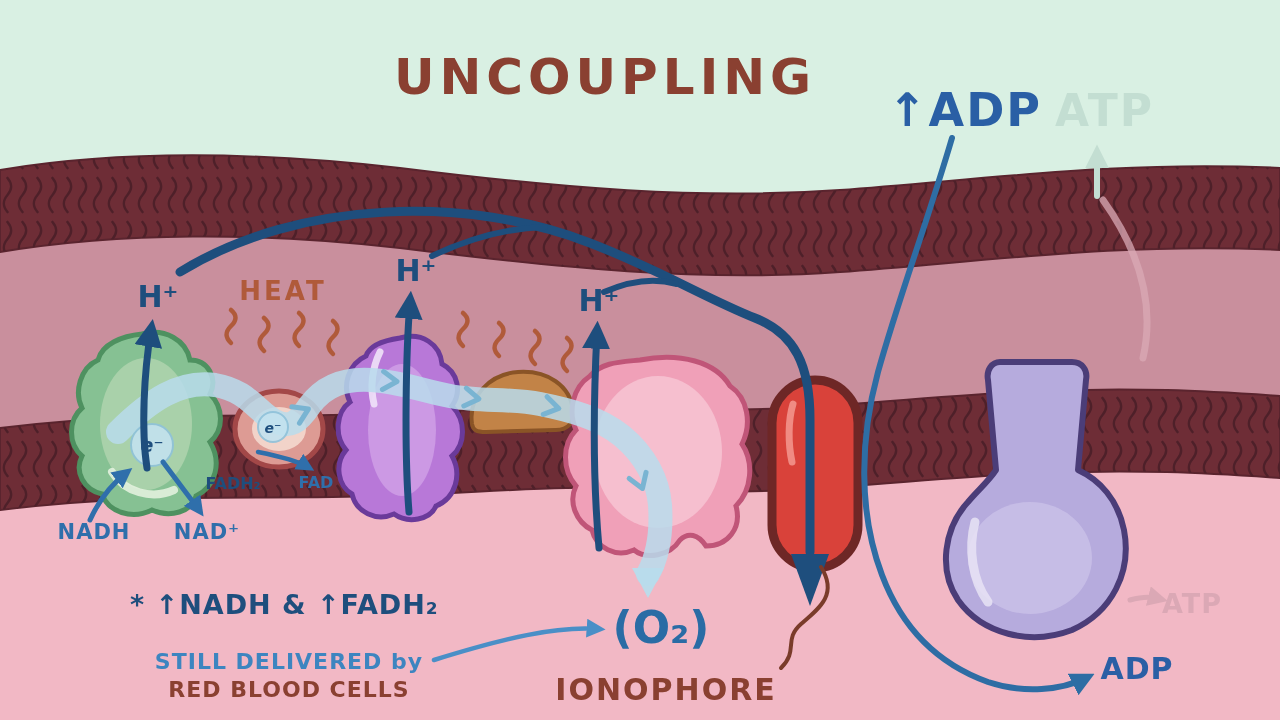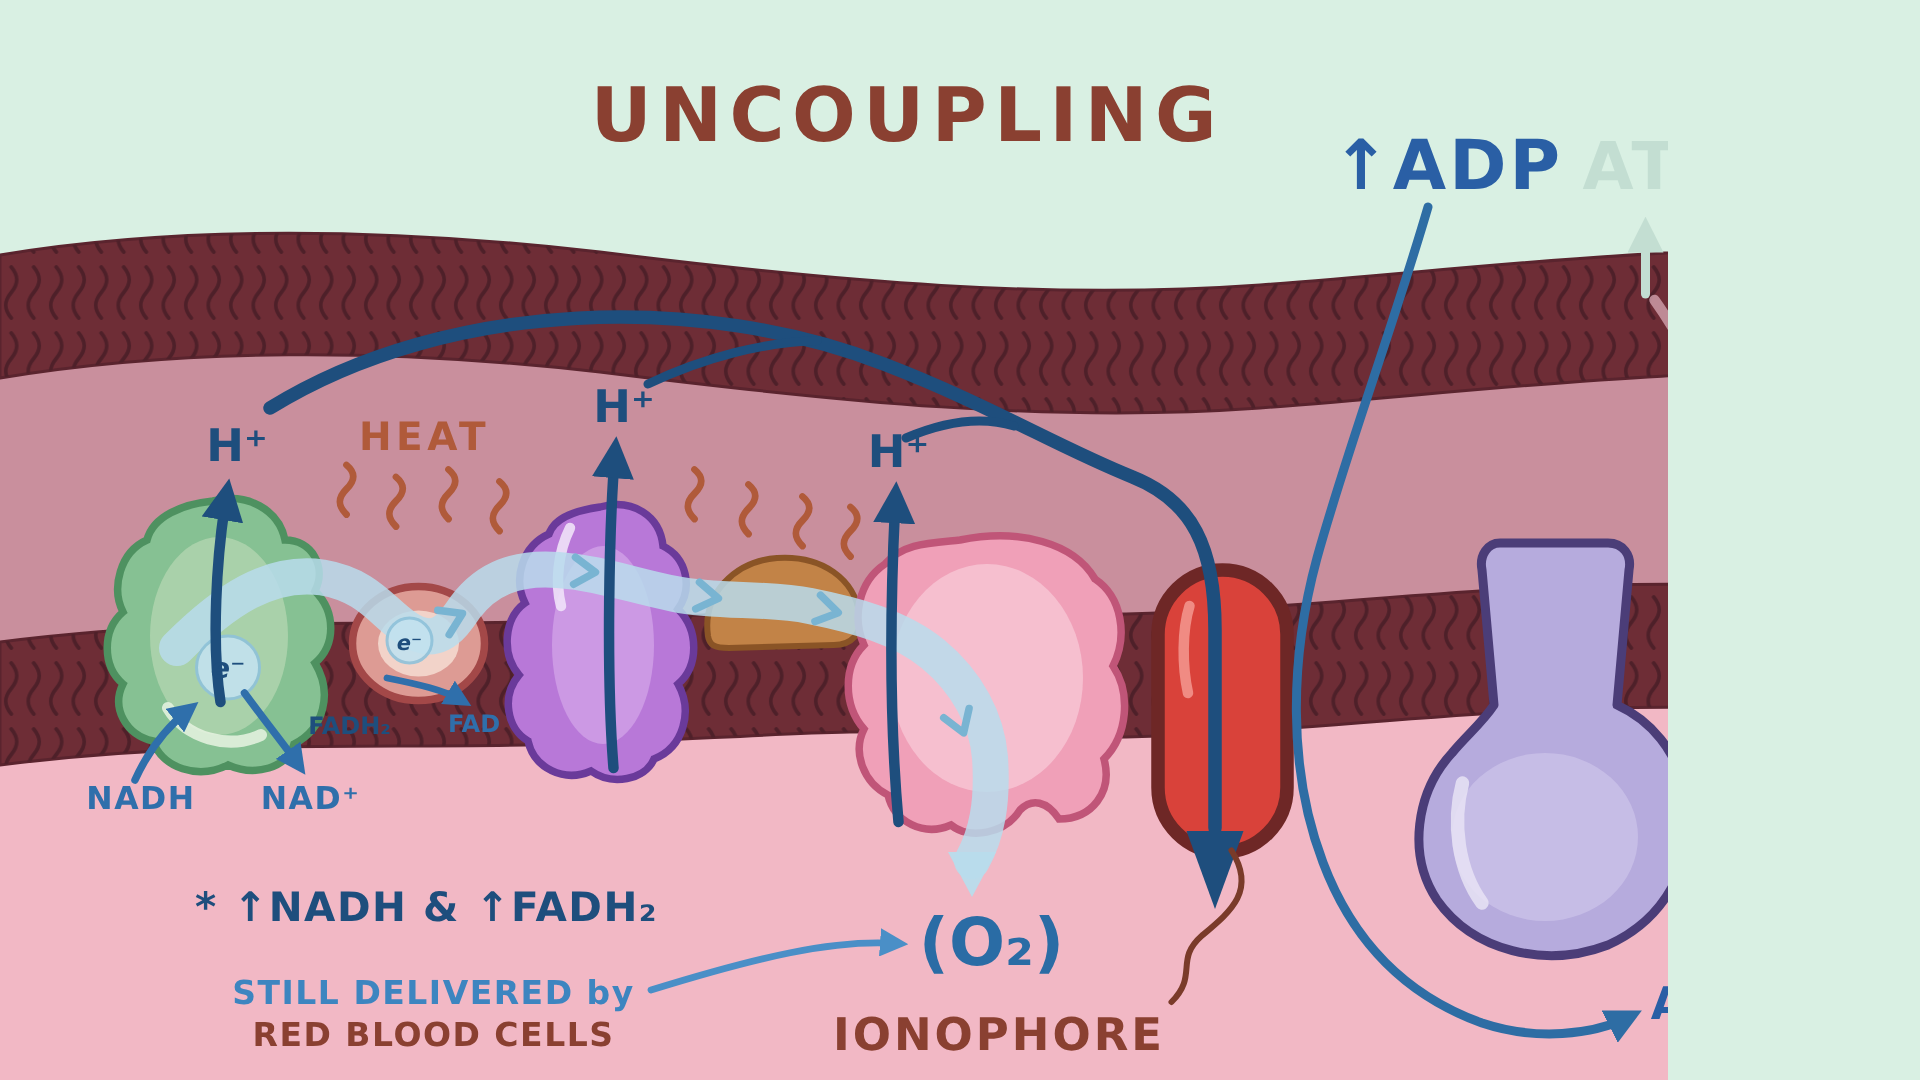--- a/index.html
+++ b/index.html
@@ -1,16 +1,16 @@
 <!DOCTYPE html>
 <html><head>
 <meta charset="utf-8">
 <style>
   html,body{margin:0;padding:0;background:#d9f0e3;}
-  .stage{position:relative;width:1112px;height:720px;overflow:hidden;background:#d9f0e3;}
+  .stage{position:relative;width:1280px;height:720px;overflow:hidden;background:#d9f0e3;}
   svg{display:block;}
   text{font-family:"DejaVu Sans","Liberation Sans",sans-serif;font-weight:bold;}
   .t-title{font-size:50px;letter-spacing:5px;fill:#8a4031;}
   .t-h{font-size:30px;fill:#1e4e7d;}
   .t-heat{font-size:26px;letter-spacing:3px;fill:#b05a3a;}
   .t-adp-top{font-size:46px;fill:#2a5fa5;letter-spacing:2px;}
   .t-ghost-mint{font-size:44px;fill:#c3ded2;letter-spacing:2px;}
   .t-carrier-blue{font-size:21px;fill:#2f6fab;letter-spacing:1px;}
   .t-sm-navy{font-size:16px;fill:#1e4e7d;}
   .t-sm-blue{font-size:16px;fill:#2f6fab;}

